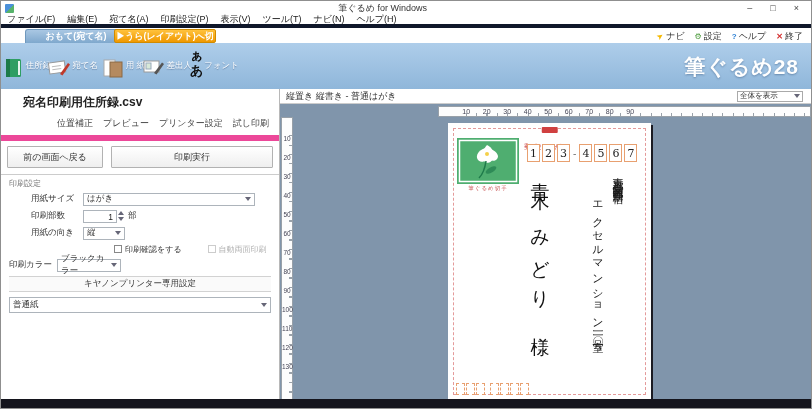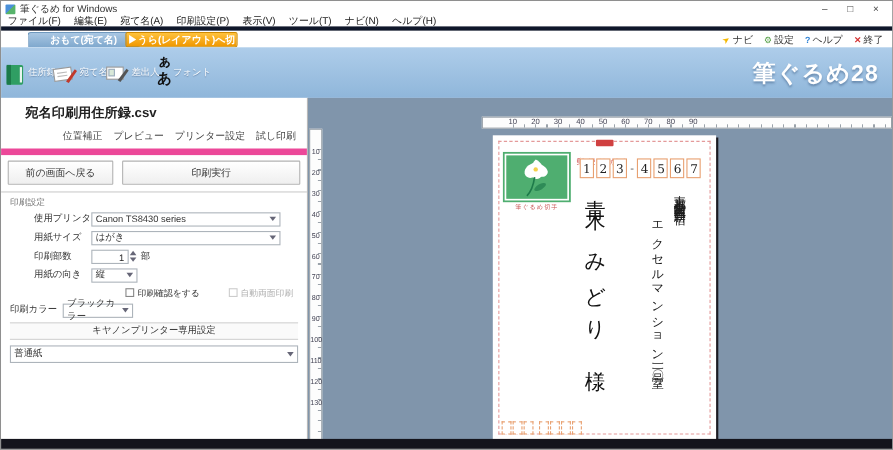--- a/index.html
+++ b/index.html
@@ -4,21 +4,21 @@
 <style>
   html,body{margin:0;padding:0;width:812px;height:409px;overflow:hidden;
     font-family:"Liberation Sans",sans-serif;}
   *{box-sizing:border-box;}
   .app{position:relative;width:812px;height:409px;background:#fff;border:1px solid #8f8f8f;}
 
   
   .titlebar{height:14px;display:flex;align-items:center;padding:0 4px;background:#fff;}
   .appicon{width:9px;height:9px;margin-right:4px;border-radius:1px;
     background:linear-gradient(135deg,#4a90d9 50%,#57b36b 50%);}
-  .wtitle{font-size:9px;color:#333;flex:1;}
+  .wtitle{font-size:9px;color:#333;flex:1;text-align:center;}
   .wincontrols{display:flex;gap:18px;padding-right:8px;}
   .wincontrols span{font-size:9px;color:#444;line-height:14px;cursor:default;}
 
   
   .menubar{height:13px;display:flex;align-items:center;gap:12px;padding:0 6px;
     background:#fff;border-bottom:4px solid #0f172a;}
   .menuitem{font-size:9px;color:#222;white-space:nowrap;}
 
   
   .modebar{position:relative;height:15px;background:#fff;}
@@ -217,20 +217,29 @@
               <line x1="5" y1="12" x2="14" y2="12" stroke="#bbb"></line>
             </g>
             <path d="M13 17 L21 6 L23 7.5 L15.5 18.5 Z" fill="#c0392b"></path>
           </svg>
       </span>
       <span class="tlabel">宛て名</span>
     </div>
     <div class="tab">
       <span class="ticon">
         <svg width="24" height="22">
+            <rect x="3" y="3" width="11" height="16" fill="#fff" stroke="#aaa"></rect>
+            <rect x="9" y="5" width="12" height="15" fill="#b58a5f" stroke="#8a6844"></rect>
+          </svg>
+      </span>
+      <span class="tlabel">用 紙</span>
+    </div>
+    <div class="tab">
+      <span class="ticon">
+        <svg width="24" height="22">
             <rect x="2" y="4" width="15" height="11" fill="#fff" stroke="#999"></rect>
             <rect x="4" y="6" width="5" height="6" fill="#d8e8d8" stroke="#9ab"></rect>
             <path d="M12 16 L20 5.5 L22 7 L14.5 17.5 Z" fill="#555"></path>
           </svg>
       </span>
       <span class="tlabel">差出人</span>
     </div>
     <div class="tab">
       <span class="ticon">
           <span class="fonticon">ぁあ</span>
@@ -251,27 +260,20 @@
         <span class="lp-link">プリンター設定</span>
         <span class="lp-link">試し印刷</span>
       </div>
       <div class="lp-buttons">
         <button class="btn-gray back">前の画面へ戻る</button>
         <button class="btn-gray exec">印刷実行</button>
       </div>
       <div class="lp-settings">
         <div class="group-label">印刷設定</div>
         <div class="row">
-          <span class="lbl">使用プリンタ</span>
-          <div class="select w-wide">
-            <span>Canon TS8430 series</span>
-            <span class="chev"></span>
-          </div>
-        </div>
-        <div class="row">
           <span class="lbl">用紙サイズ</span>
           <div class="select w-wide">
             <span>はがき</span>
             <span class="chev"></span>
           </div>
         </div>
         <div class="row">
           <span class="lbl">印刷部数</span>
           <div class="spin">1</div>
           <div class="spinner">
@@ -306,20 +308,27 @@
         </div>
         <button class="canon-btn">キヤノンプリンター専用設定</button>
         <div class="select papertype">
           <span>普通紙</span>
           <span class="chev"></span>
         </div>
       </div>
     </div>
 
     <div class="preview-panel">
+      <div class="pv-header">
+        <span>縦置き 縦書き - 普通はがき</span>
+        <div class="zoom-select">
+          <span>全体を表示</span>
+          <span class="chev"></span>
+        </div>
+      </div>
       <div class="pv-canvas">
         <div class="ruler-h">
             <span class="rh-num">10</span>
             <span class="rh-num">20</span>
             <span class="rh-num">30</span>
             <span class="rh-num">40</span>
             <span class="rh-num">50</span>
             <span class="rh-num">60</span>
             <span class="rh-num">70</span>
             <span class="rh-num">80</span>

